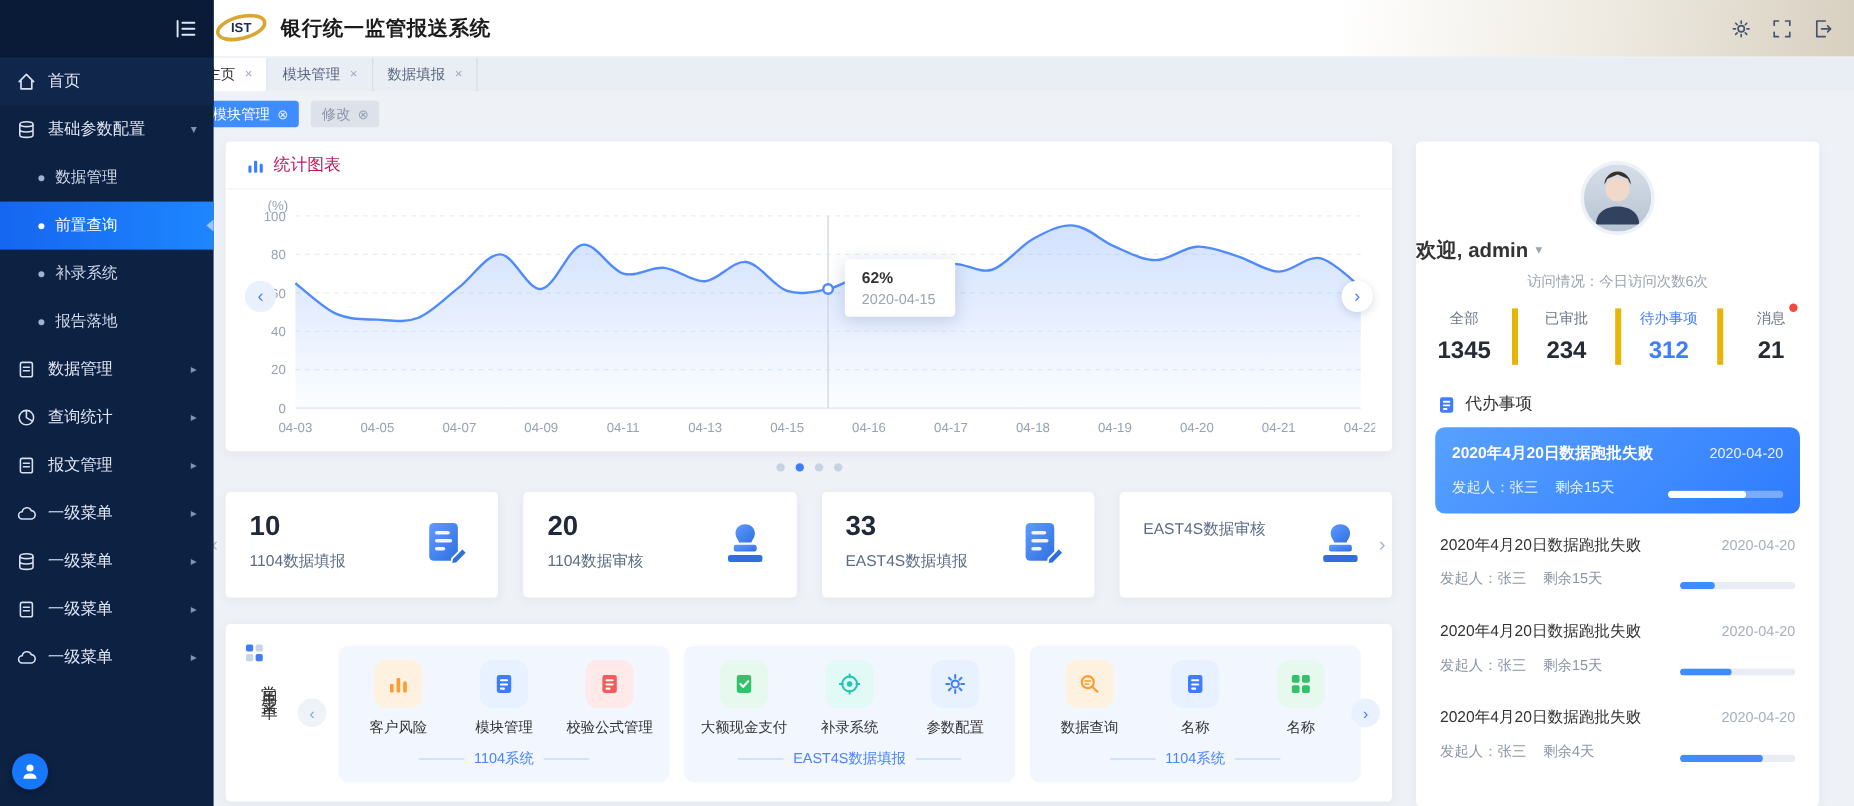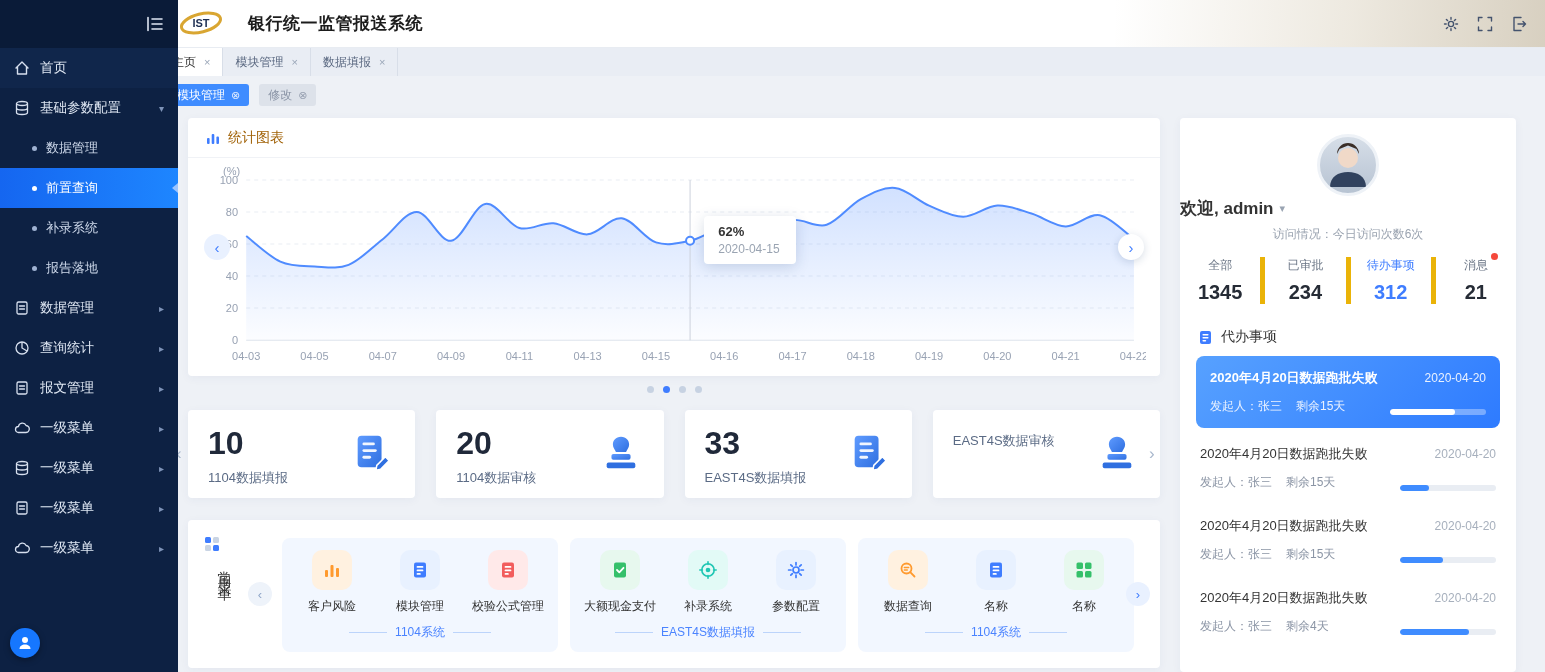--- a/index.html
+++ b/index.html
@@ -17,52 +17,52 @@
 .nav-sub{height:40px;display:flex;align-items:center;gap:9px;padding:0 14px 0 32px;color:#cdd8ea;font-size:13px;cursor:pointer;position:relative}
 .bullet{width:5px;height:5px;border-radius:50%;background:#9fb2d2;flex:0 0 5px}
 .nav-sub.active{background:linear-gradient(90deg,#1566f0,#1e86ff);color:#fff}
 .nav-sub.active .bullet{background:#fff}
 .nav-sub.active::after{content:"";position:absolute;right:0;top:50%;margin-top:-5px;width:0;height:0;border-top:5px solid transparent;border-bottom:5px solid transparent;border-right:6px solid #9cc5ff}
 .fab{position:absolute;left:10px;bottom:14px;width:30px;height:30px;border-radius:50%;background:#1677ff;display:flex;align-items:center;justify-content:center;cursor:pointer;box-shadow:0 2px 6px rgba(0,0,0,.35)}
 
 .header{position:absolute;left:160px;top:0;width:1385px;height:48px;background:#fff;display:flex;align-items:center;padding:0 18px;z-index:5;border-bottom:1px solid #e8ecf2}
 .header-deco{position:absolute;right:0;top:0;width:430px;height:47px;background:linear-gradient(95deg,rgba(236,233,226,0) 0%,rgba(223,215,198,.55) 55%,rgba(199,188,166,.7) 100%);pointer-events:none}
 .logo-swoosh{position:relative;width:46px;height:30px}
-.page-title{font-size:17px;font-weight:700;color:#1c1c1c;letter-spacing:.5px;margin-left:24px}
+.page-title{font-size:17px;font-weight:700;color:#1c1c1c;letter-spacing:.5px;margin-left:10px}
 .h-icons{margin-left:auto;display:flex;gap:18px;color:#44536e;z-index:2}
 .h-icons span{cursor:pointer}
 
 .tabbar{position:absolute;left:160px;top:48px;width:1385px;height:28px;display:flex;background:#e9edf4;z-index:4}
 .tab{display:flex;align-items:center;gap:8px;padding:0 12px;font-size:12px;color:#5a6880;border-right:1px solid #d8dee8;cursor:pointer}
 .tab.active{background:#fff;color:#333}
 .tab .x{color:#9aa6b8;font-size:11px;cursor:pointer}
 .chiprow{position:absolute;left:168px;top:84px;display:flex;gap:10px;z-index:4}
 .chip{display:inline-flex;align-items:center;gap:6px;height:22px;padding:0 9px;border-radius:3px;font-size:12px;cursor:pointer}
 .chip.blue{background:#3f8cff;color:#fff}
 .chip.gray{background:#dde2ea;color:#8a94a6}
 .chip .cx{font-size:11px;opacity:.85}
 
 .card{background:#fff;border-radius:4px;box-shadow:0 2px 10px rgba(30,60,110,.05)}
 .chart-card{position:absolute;left:188px;top:118px;width:972px;height:258px}
-.card-head{display:flex;align-items:center;gap:8px;height:40px;padding:0 18px;font-size:14px;color:#a16207;border-bottom:1px solid #f0f2f6}
+.card-head{display:flex;align-items:center;gap:8px;height:40px;padding:0 18px;font-size:14px;color:#be185d;border-bottom:1px solid #f0f2f6}
 .chart-wrap{position:absolute;left:14px;right:14px;top:46px;bottom:8px}
 #chart-svg{width:100%;height:100%}
 .tooltip{position:absolute;background:#fff;border-radius:4px;box-shadow:0 3px 14px rgba(30,60,110,.18);padding:8px 14px;min-width:92px;z-index:3}
 .tt-v{font-size:13px;font-weight:700;color:#333}
 .tt-d{font-size:12px;color:#9aa4b2;margin-top:3px}
 .cnav{position:absolute;top:50%;transform:translateY(-50%);width:26px;height:26px;border-radius:50%;border:none;background:#e9f1ff;color:#3f7dff;font-size:15px;line-height:1;cursor:pointer;z-index:3}
 .cnav.left{left:16px}
 .cnav.right{right:16px;background:#fff;box-shadow:0 2px 8px rgba(30,60,110,.18)}
 .dots{position:absolute;left:188px;top:386px;width:972px;display:flex;justify-content:center;gap:9px;z-index:2}
 .dot-i{width:7px;height:7px;border-radius:50%;background:#c7d2e2;cursor:pointer}
 .dot-i.active{background:#3f7dff}
 
 .stats-row{position:absolute;left:188px;top:410px;width:972px;display:flex;gap:21px;z-index:2}
 .stat-card{flex:1;height:88px;padding:15px 20px;position:relative;cursor:pointer}
-.stat-num{font-size:32px;font-weight:700;color:#20293a}
+.stat-num{font-size:23px;font-weight:700;color:#20293a}
 .stat-label{font-size:13px;color:#5b6b85;margin-top:7px}
 .stat-ico{position:absolute;right:22px;top:22px}
 .row-arrow{position:absolute;top:444px;font-size:17px;color:#a8b7cc;z-index:3;cursor:pointer}
 .row-arrow.left{left:176px}
 .row-arrow.right{left:1149px}
 
 .menu-card{position:absolute;left:188px;top:520px;width:972px;height:148px}
 .menu-side{position:absolute;left:16px;top:16px;width:42px;text-align:center}
 .v-label{display:inline-block;writing-mode:vertical-rl;text-orientation:upright;font-size:14px;color:#333;letter-spacing:5px;margin-top:8px}
 .mnav{position:absolute;top:50%;transform:translateY(-50%);width:24px;height:24px;border-radius:50%;background:#eef3fa;color:#8fa6c8;border:none;font-size:13px;line-height:1;cursor:pointer;z-index:2}

